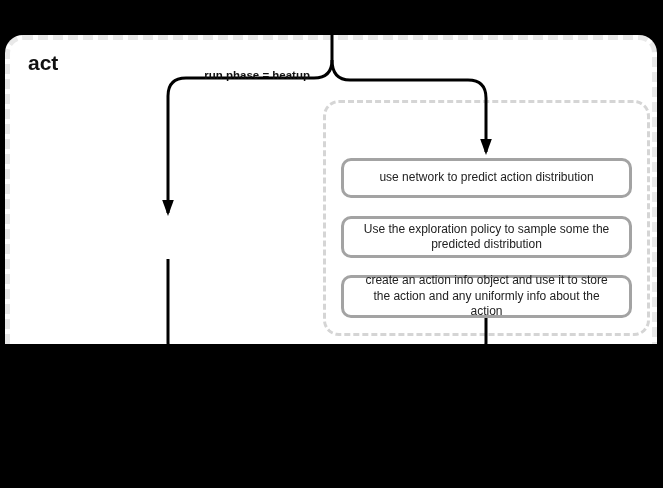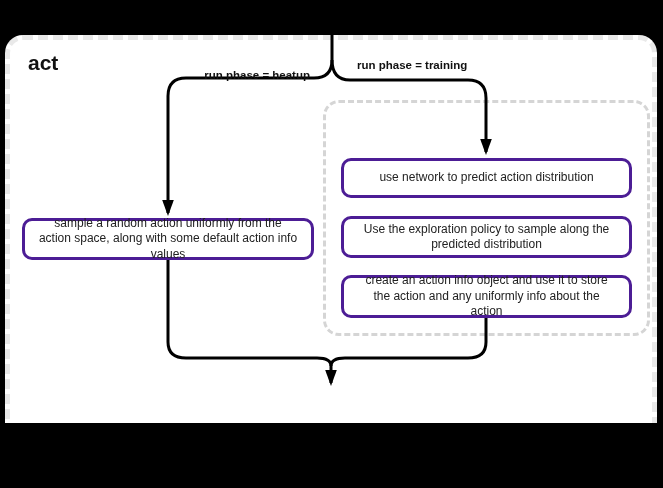--- a/index.html
+++ b/index.html
@@ -4,21 +4,21 @@
 <style>
   html, body {
     margin: 0;
     padding: 0;
     background: #000000;
     font-family: "Liberation Sans", sans-serif;
   }
   .stage {
     position: relative;
     width: 663px;
-    height: 423px;
+    height: 344px;
     background: #000000;
     overflow: hidden;
   }
   .sheet {
     position: absolute;
     left: 5px;
     top: 35px;
     width: 652px;
     height: 413px;
     box-sizing: border-box;
@@ -88,21 +88,21 @@
     pointer-events: none;
   }
   svg.edges path.edge {
     fill: none;
     stroke: #000000;
     stroke-width: 3;
   }
   .node {
     position: absolute;
     box-sizing: border-box;
-    border: 3px solid #4c1d95;
+    border: 3px solid #a3a3a3;
     border-radius: 10px;
     background: #ffffff;
     display: flex;
     align-items: center;
     justify-content: center;
     text-align: center;
     font-size: 12px;
     line-height: 15.5px;
     color: #222222;
     padding: 10px 12px;
@@ -134,24 +134,22 @@
     </defs>
     <path class="edge" d="M 332 35 V 60 Q 332 78 314 78 H 186 Q 168 78 168 96 V 213" marker-end="url(#arrow)"></path>
     <path class="edge" d="M 332 60 Q 332 80 350 80 H 468 Q 486 80 486 98 V 152" marker-end="url(#arrow)"></path>
     <path class="edge" d="M 168 259 V 342 Q 168 358 186 358 H 317 Q 331 358 331 366"></path>
     <path class="edge" d="M 486 318 V 342 Q 486 358 468 358 H 345 Q 331 358 331 366 V 383" marker-end="url(#arrow)"></path>
     <path class="edge" d="M 331 427 V 449"></path>
   </svg>
 
   <div class="edge-label heatup">run phase = heatup</div>
 
-  <div class="edge-label training">run phase = training</div>
 
-  <div class="node left-node">sample a random action uniformly from the action space, along with some default action info values</div>
 
   <div class="node cluster-n1">use network to predict action distribution</div>
 
-  <div class="node cluster-n2">Use the exploration policy to sample along the predicted distribution</div>
+  <div class="node cluster-n2">Use the exploration policy to sample some the predicted distribution</div>
 
   <div class="node cluster-n3">create an action info object and use it to store the action and any uniformly info about the action</div>
 
 
 </div>
 
 </body></html>

